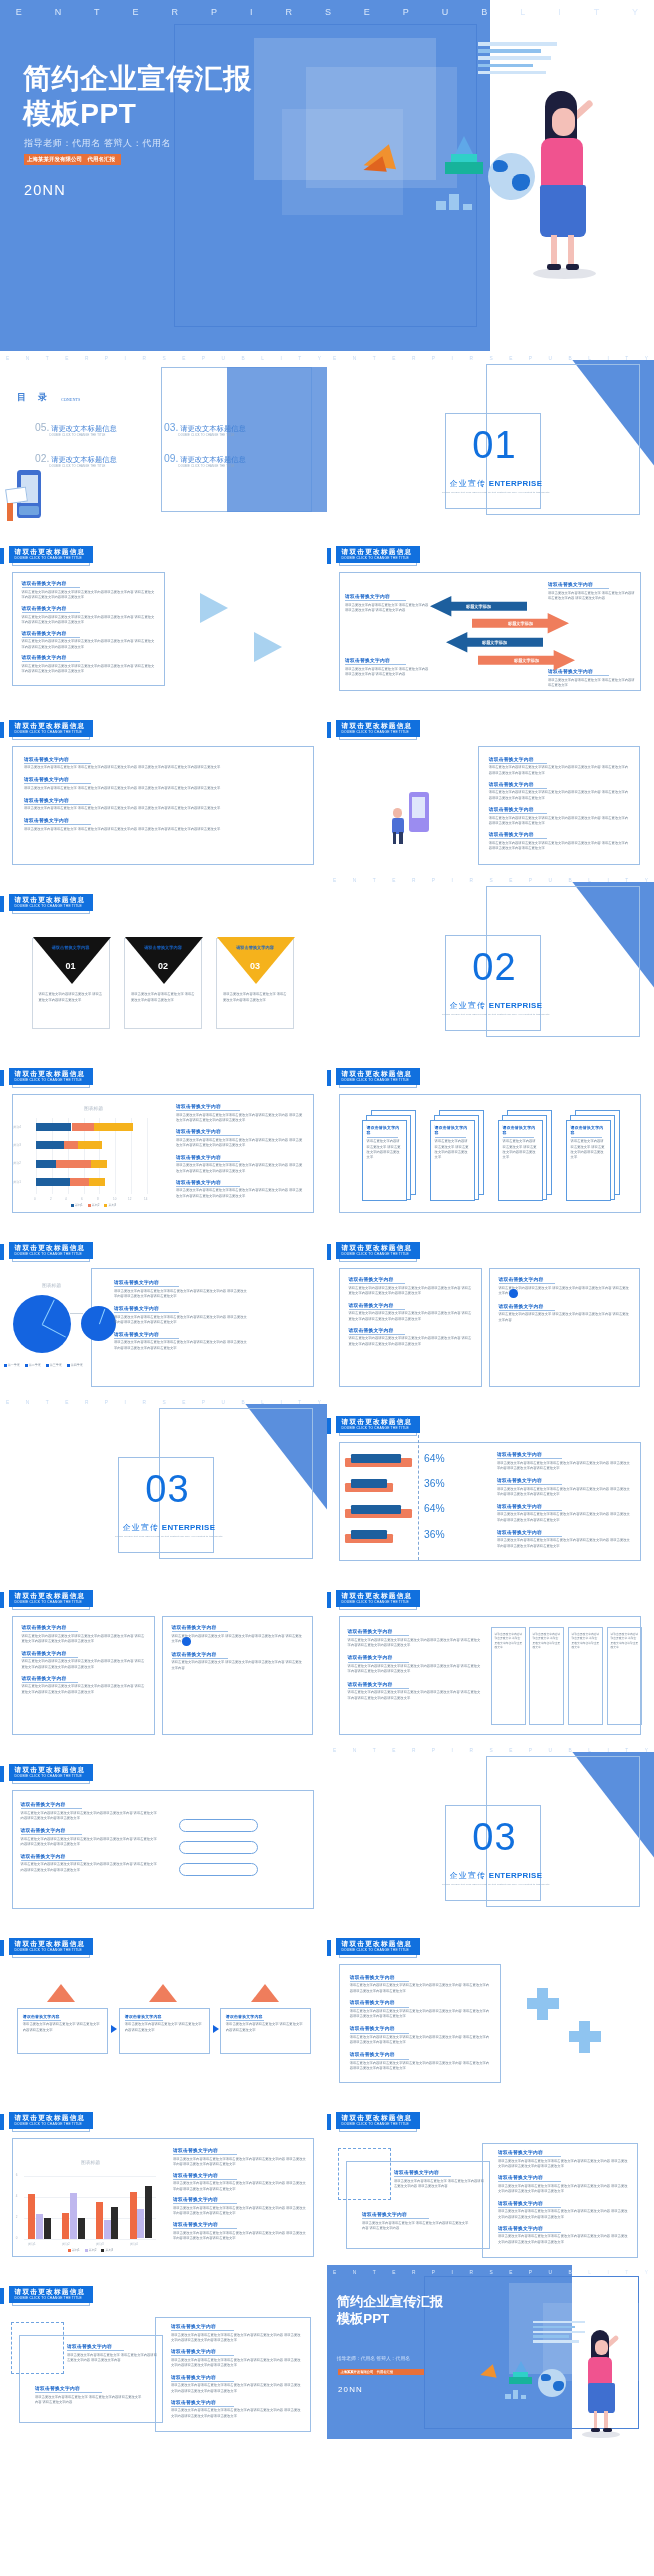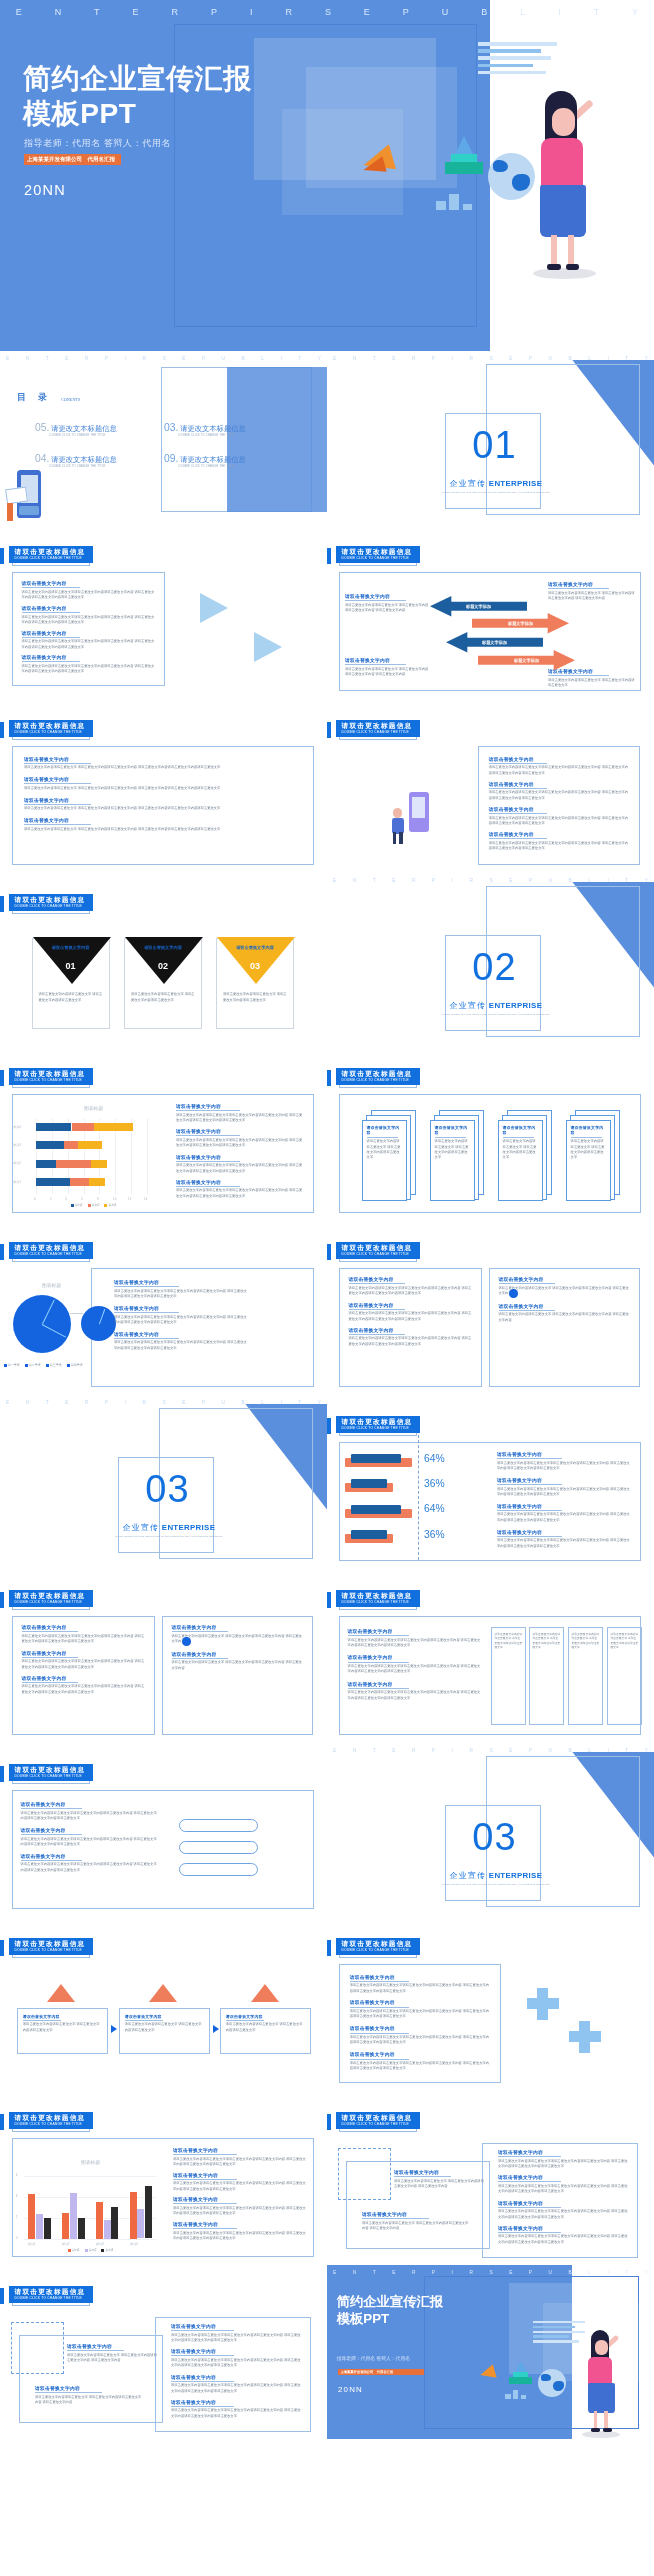--- a/index.html
+++ b/index.html
@@ -219,21 +219,21 @@
           <span>L</span>
           <span>I</span>
           <span>T</span>
           <span>Y</span>
         </div>
         <div style="position:absolute;left:161px;top:15.7px;width:151px;height:145px;border:0.6px solid #9dbfe6"></div>
         <div style="position:absolute;left:227px;top:15.7px;width:100px;height:145px;background:#5a8fdd;opacity:.85"></div>
         <div style="position:absolute;left:17px;top:40px;font-size:9px;color:#3f7fd4;letter-spacing:4.8px;font-weight:700">目    录</div>
         <div style="position:absolute;left:61px;top:46px;font-size:4.2px;color:#3f7fd4;font-family:'Liberation Serif',serif">CONENTS</div>
         <div style="position:absolute;left:35px;top:71px;width:115px"><span style="font-size:10.3px;color:#9fb4cb;font-family:'Liberation Sans',sans-serif">05.</span><span style="font-size:7.3px;color:#3f7fd4;margin-left:1.8px">请更改文本标题信息</span><div style="font-size:2.7px;color:#8fa6bd;margin-left:14.5px;letter-spacing:0.2px">DOUBIE CLICK TO CHANGE THE TITLE</div></div>
-        <div style="position:absolute;left:35px;top:102px;width:115px"><span style="font-size:10.3px;color:#9fb4cb;font-family:'Liberation Sans',sans-serif">04.</span><span style="font-size:7.3px;color:#3f7fd4;margin-left:1.8px">请更改文本标题信息</span><div style="font-size:2.7px;color:#8fa6bd;margin-left:14.5px;letter-spacing:0.2px">DOUBIE CLICK TO CHANGE THE TITLE</div></div>
+        <div style="position:absolute;left:35px;top:102px;width:115px"><span style="font-size:10.3px;color:#9fb4cb;font-family:'Liberation Sans',sans-serif">02.</span><span style="font-size:7.3px;color:#3f7fd4;margin-left:1.8px">请更改文本标题信息</span><div style="font-size:2.7px;color:#8fa6bd;margin-left:14.5px;letter-spacing:0.2px">DOUBIE CLICK TO CHANGE THE TITLE</div></div>
         <div style="position:absolute;left:164px;top:71px;width:115px"><span style="font-size:10.3px;color:#6fa3e0;font-family:'Liberation Sans',sans-serif">03.</span><span style="font-size:7.3px;color:#3f7fd4;margin-left:1.8px">请更改文本标题信息</span><div style="font-size:2.7px;color:#8fa6bd;margin-left:14.5px;letter-spacing:0.2px">DOUBIE CLICK TO CHANGE THE TITLE</div></div>
         <div style="position:absolute;left:164px;top:102px;width:115px"><span style="font-size:10.3px;color:#6fa3e0;font-family:'Liberation Sans',sans-serif">09.</span><span style="font-size:7.3px;color:#3f7fd4;margin-left:1.8px">请更改文本标题信息</span><div style="font-size:2.7px;color:#8fa6bd;margin-left:14.5px;letter-spacing:0.2px">DOUBIE CLICK TO CHANGE THE TITLE</div></div>
         <div style="position:absolute;left:6px;top:119px;width:38px;height:53px">
           <div style="position:absolute;left:11px;top:0;width:24px;height:48px;background:#3f6fd0;border-radius:3.6px"></div>
           <div style="position:absolute;left:14.5px;top:4.8px;width:17px;height:28px;background:#cfe0f5"></div>
           <div style="position:absolute;left:13.3px;top:36px;width:19.4px;height:8.5px;background:#6fa3e0;border-radius:1.8px"></div>
           <div style="position:absolute;left:0;top:18px;width:20.6px;height:14.5px;background:#fff;border:0.6px solid #9dbfe6;transform:rotate(-8deg)"></div>
           <div style="position:absolute;left:1.2px;top:33px;width:5.5px;height:18px;background:#e8703a"></div>
         </div>
       </section>

